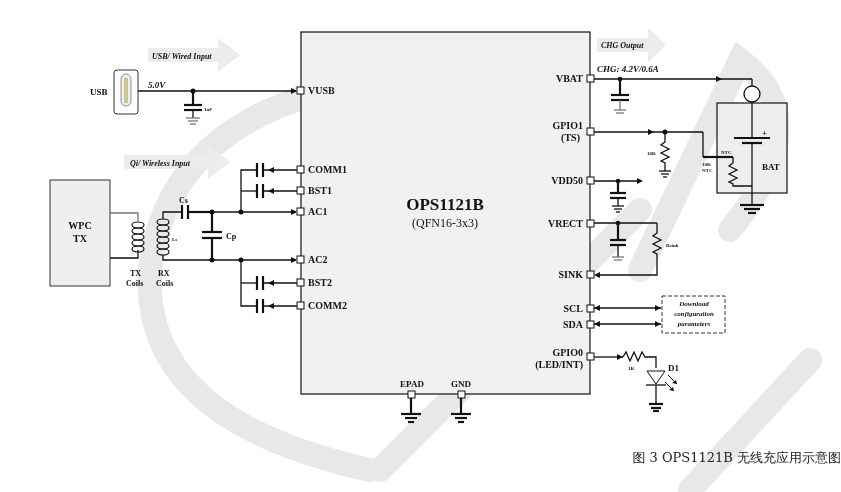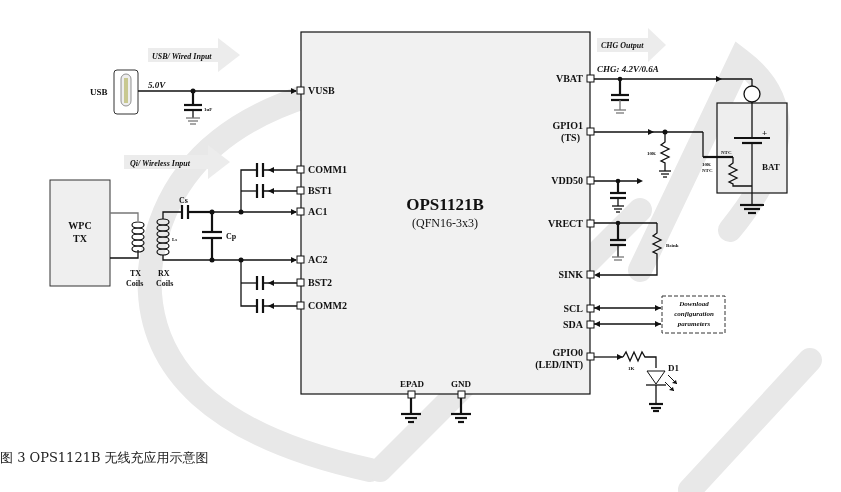--- a/index.html
+++ b/index.html
@@ -6,21 +6,21 @@
   body { width: 841px; height: 492px; position: relative; overflow: hidden; font-family: "Liberation Serif", serif; }
   svg { position: absolute; left: 0; top: 0; }
   .lbl { font-family: "Liberation Serif", serif; font-weight: bold; fill: #111; }
   .pin { font-size: 10px; }
   .ital { font-style: italic; }
   .wire { stroke: #111; stroke-width: 1.3; fill: none; }
   .thick { stroke: #111; stroke-width: 2.2; fill: none; }
   .grey { stroke: #777; }
   .pad { fill: #fff; stroke: #111; stroke-width: 1; }
   .dot { fill: #111; }
-  .caption { position: absolute; left: 0; width: 841px; top: 449px; text-align: left; font-family: "DejaVu Serif", "Liberation Serif", serif; font-size: 13px; color: #222; }
+  .caption { position: absolute; left: 0; width: 841px; top: 449px; text-align: right; font-family: "DejaVu Serif", "Liberation Serif", serif; font-size: 13px; color: #222; }
 </style>
 </head>
 <body>
 
 <svg width="841" height="492" viewBox="0 0 841 492">
 
   <g stroke="#e8e8e8" fill="none" stroke-width="24" stroke-linecap="round">
     <path d="M370 470 Q140 420 150 270 Q165 140 310 95"></path>
     <line x1="380" y1="470" x2="640" y2="210"></line>
     <circle cx="640" cy="210" r="10" fill="#e8e8e8" stroke="none"></circle>

